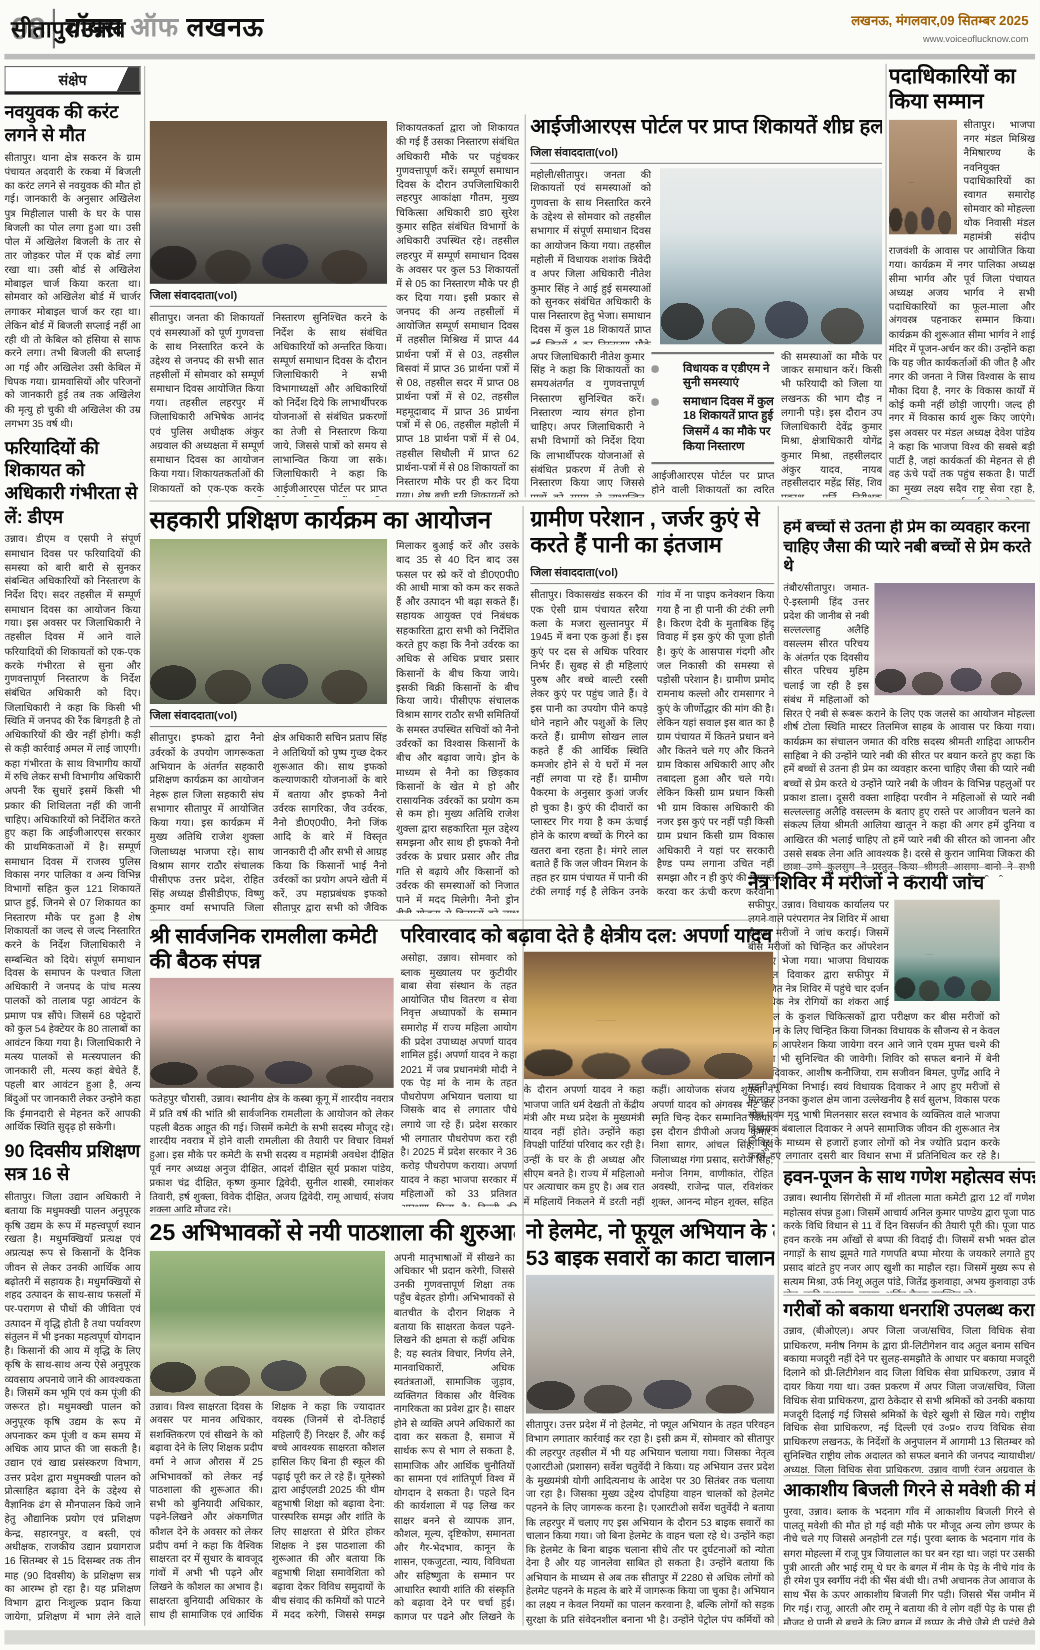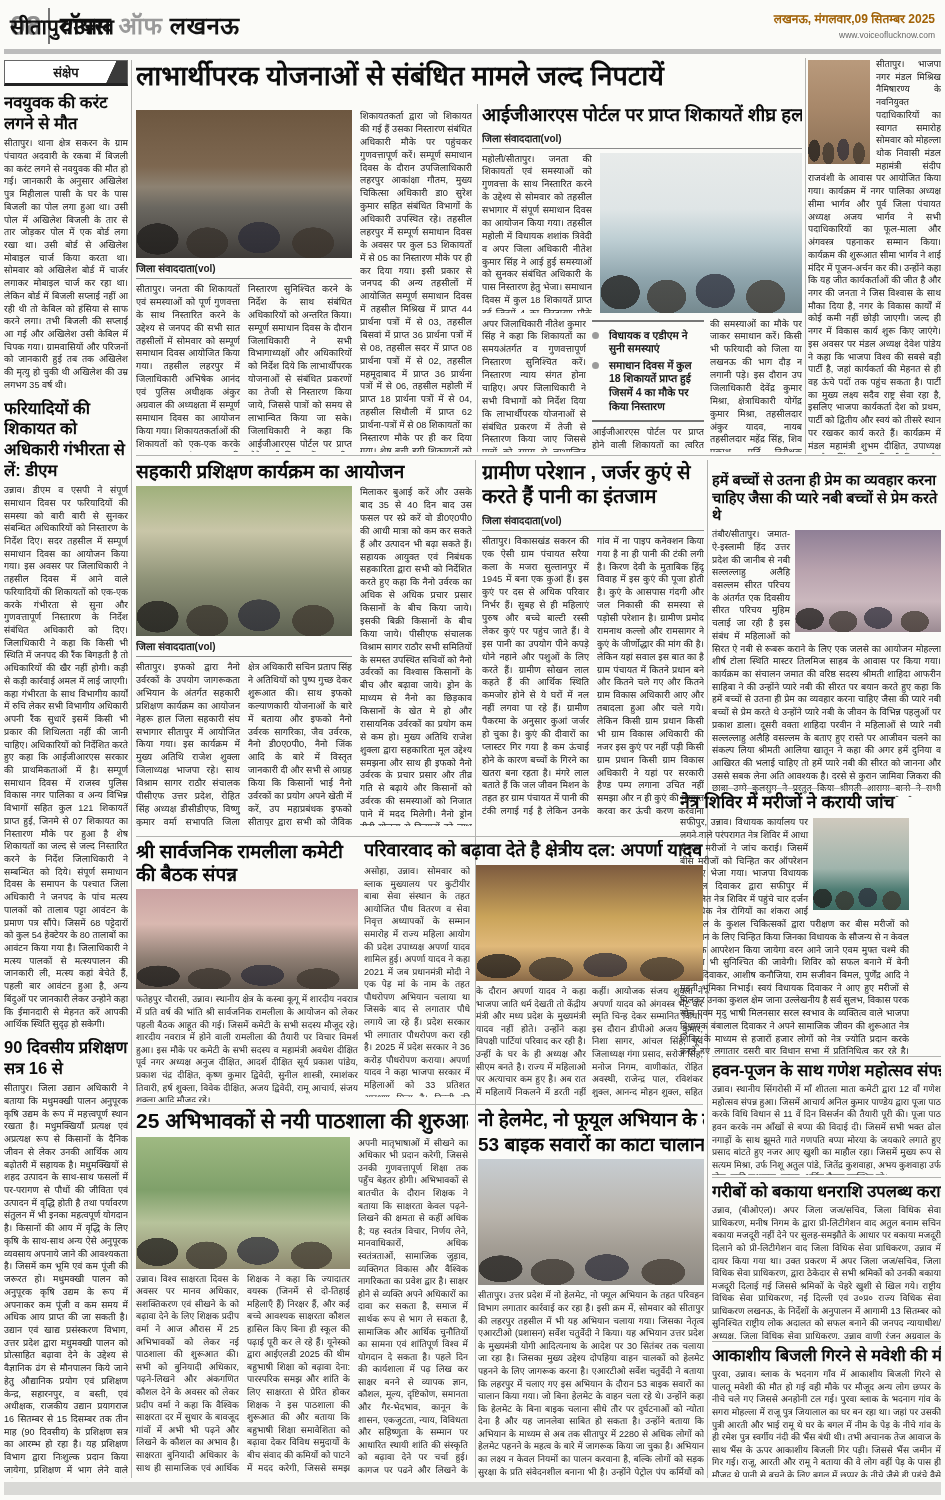--- a/index.html
+++ b/index.html
@@ -71,21 +71,21 @@
   #a8{left:712px;top:1060px;width:229px;height:115px;}
   #a9{left:712px;top:1181px;width:229px;height:158px;}
   #a10{left:712px;top:1345px;width:229px;height:132px;}
   #a11{left:136px;top:840px;width:222px;height:262px;}
   #a12{left:364px;top:840px;width:339px;height:262px;}
   #a13{left:136px;top:1108px;width:332px;height:370px;}
   #a14{left:478px;top:1108px;width:226px;height:370px;}
 
   .row{display:flex;gap:8px;}
   .bullets{border-top:2px solid #777;border-bottom:2px solid #777;padding:4px 0;margin:2px 0 4px 0;}
-  .bullet{display:flex;gap:10px;font-size:10.5px;font-weight:700;line-height:1.3;margin:3px 0;}
+  .bullet{display:flex;gap:22px;font-size:10.5px;font-weight:700;line-height:1.3;margin:3px 0;}
   .bullet .dot{flex:0 0 auto;width:7px;height:7px;border-radius:50%;background:#9a9a9a;margin-top:3px;}
   .foot-bar{position:absolute;left:4px;top:1482px;width:937px;height:13px;background:#d9d9d6;}
 </style>
 </head>
 <body>
 
 <div id="page">
 
   <div class="hdr">
     <div class="pageno">08</div>
@@ -112,21 +112,20 @@
       <h3>फरियादियों की शिकायत को अधिकारी गंभीरता से लें: डीएम</h3>
       <div class="body">उन्नाव। डीएम व एसपी ने संपूर्ण समाधान दिवस पर फरियादियों की समस्या को बारी बारी से सुनकर संबन्धित अधिकारियों को निस्तारण के निर्देश दिए। सदर तहसील में सम्पूर्ण समाधान दिवस का आयोजन किया गया। इस अवसर पर जिलाधिकारी ने तहसील दिवस में आने वाले फरियादियों की शिकायतों को एक-एक करके गंभीरता से सुना और गुणवत्तापूर्ण निस्तारण के निर्देश संबंधित अधिकारी को दिए। जिलाधिकारी ने कहा कि किसी भी स्थिति में जनपद की रैंक बिगड़ती है तो अधिकारियों की खैर नहीं होगी। कड़ी से कड़ी कार्रवाई अमल में लाई जाएगी। कहा गंभीरता के साथ विभागीय कार्यों में रुचि लेकर सभी विभागीय अधिकारी अपनी रैंक सुधारें इसमें किसी भी प्रकार की शिथिलता नहीं की जानी चाहिए। अधिकारियों को निर्देशित करते हुए कहा कि आईजीआरएस सरकार की प्राथमिकताओं में है। सम्पूर्ण समाधान दिवस में राजस्व पुलिस विकास नगर पालिका व अन्य विभिन्न विभागों सहित कुल 121 शिकायतें प्राप्त हुई, जिनमे से 07 शिकायत का निस्तारण मौके पर हुआ है शेष शिकायतों का जल्द से जल्द निस्तारित करने के निर्देश जिलाधिकारी ने सम्बन्धित को दिये। संपूर्ण समाधान दिवस के समापन के पश्चात जिला अधिकारी ने जनपद के पांच मत्स्य पालकों को तालाब पट्टा आवंटन के प्रमाण पत्र सौंपे। जिसमें 68 पट्टेदारों को कुल 54 हेक्टेयर के 80 तालाबों का आवंटन किया गया है। जिलाधिकारी ने मत्स्य पालकों से मत्स्यपालन की जानकारी ली, मत्स्य कहां बेचेते हैं, पहली बार आवंटन हुआ है, अन्य बिंदुओं पर जानकारी लेकर उन्होने कहा कि ईमानदारी से मेहनत करें आपकी आर्थिक स्थिति सुदृढ़ हो सकेगी।</div>
     </div>
     <div class="brief">
       <h3>90 दिवसीय प्रशिक्षण सत्र 16 से</h3>
       <div class="body">सीतापुर। जिला उद्यान अधिकारी ने बताया कि मधुमक्खी पालन अनुपूरक कृषि उद्यम के रूप में महत्त्वपूर्ण स्थान रखता है। मधुमक्खियाँ प्रत्यक्ष एवं अप्रत्यक्ष रूप से किसानों के दैनिक जीवन से लेकर उनकी आर्थिक आय बढ़ोतरी में सहायक है। मधुमक्खियों से शहद उत्पादन के साथ-साथ फसलों में पर-परागण से पौधों की जीविता एवं उत्पादन में वृद्धि होती है तथा पर्यावरण संतुलन में भी इनका महत्वपूर्ण योगदान है। किसानों की आय में वृद्धि के लिए कृषि के साथ-साथ अन्य ऐसे अनुपूरक व्यवसाय अपनाये जाने की आवश्यकता है। जिसमें कम भूमि एवं कम पूंजी की जरूरत हो। मधुमक्खी पालन को अनुपूरक कृषि उद्यम के रूप में अपनाकर कम पूंजी व कम समय में अधिक आय प्राप्त की जा सकती है। उद्यान एवं खाद्य प्रसंस्करण विभाग, उत्तर प्रदेश द्वारा मधुमक्खी पालन को प्रोत्साहित बढ़ावा देने के उद्देश्य से वैज्ञानिक ढंग से मौनपालन किये जाने हेतु औद्यानिक प्रयोग एवं प्रशिक्षण केन्द्र, सहारनपुर, व बस्ती, एवं अधीक्षक, राजकीय उद्यान प्रयागराज 16 सितम्बर से 15 दिसम्बर तक तीन माह (90 दिवसीय) के प्रशिक्षण सत्र का आरम्भ हो रहा है। यह प्रशिक्षण विभाग द्वारा निःशुल्क प्रदान किया जायेगा, प्रशिक्षण में भाग लेने वाले प्रशिक्षणार्थियों को ठहरने एवं खाने आदि की व्यवस्था स्वयं करनी होगी। इस प्रशिक्षण में पुरुष एवं महिलाएं सभी वर्ग के अभ्यर्थी प्रतिभाग कर सकते हैं, इसके लिए न्यूनतम शैक्षिक योग्यता कक्षा आठ उत्तीर्ण होना आवश्यक है। मधुमक्खी पालन प्रशिक्षण में भाग लेने वाले इच्छुक व्यक्तियों को अपने निकटतम सुविधा अनुसार संयुक्त निदेशक, औद्यानिक प्रयोग एवं प्रशिक्षण केन्द्र, सहारनपुर, संयुक्त निदेशक, औद्यानिक प्रयोग एवं प्रशिक्षण केन्द्र बस्ती एवं अधीक्षक, राजकीय उद्यान, प्रयागराज से सम्पर्क कर निर्धारित रूप-पत्र पर 16 सितम्बर तक आवेदन कर मधुमक्खी पालन प्रशिक्षण प्राप्त कर सकते है।</div>
     </div>
   </div>
   <div class="vline" style="left:131px;top:60px;height:1418px;"></div>
 
-  <h1 id="a1h" class="hl nowrap">लाभार्थीपरक योजनाओं से संबंधित मामले जल्द निपटायें</h1>
 
   <div id="a1" class="art">
     <div class="row" style="height:342px;">
       <div style="width:216px;display:flex;flex-direction:column;overflow:hidden;">
         <div class="photo ph1" style="width:216px;height:148px;flex:0 0 auto;"></div>
         <div class="byline">जिला संवाददाता(vol)</div>
         <div class="body cols2" style="flex:1;overflow:hidden;">सीतापुर। जनता की शिकायतों एवं समस्याओं को पूर्ण गुणवत्ता के साथ निस्तारित करने के उद्देश्य से जनपद की सभी सात तहसीलों में सोमवार को सम्पूर्ण समाधान दिवस आयोजित किया गया। तहसील लहरपुर में जिलाधिकारी अभिषेक आनंद एवं पुलिस अधीक्षक अंकुर अग्रवाल की अध्यक्षता में सम्पूर्ण समाधान दिवस का आयोजन किया गया। शिकायतकर्ताओं की शिकायतों को एक-एक करके सुना गया एवं जनता की शिकायतों एवं समस्याओं को समयान्तर्गत गुणवत्तापूर्ण निस्तारण सुनिश्चित करने के निर्देश के साथ संबंधित अधिकारियों को अन्तरित किया। सम्पूर्ण समाधान दिवस के दौरान जिलाधिकारी ने सभी विभागाध्यक्षों और अधिकारियों को निर्देश दिये कि लाभार्थीपरक योजनाओं से संबंधित प्रकरणों का तेजी से निस्तारण किया जाये, जिससे पात्रों को समय से लाभान्वित किया जा सके। जिलाधिकारी ने कहा कि आईजीआरएस पोर्टल पर प्राप्त होने वाली शिकायतों का त्वरित गति से निस्तारण हो। उन्होंने कहा कि</div>
       </div>
       <div class="body" style="width:112px;overflow:hidden;">शिकायतकर्ता द्वारा जो शिकायत की गई हैं उसका निस्तारण संबंधित अधिकारी मौके पर पहुंचकर गुणवत्तापूर्ण करें। सम्पूर्ण समाधान दिवस के दौरान उपजिलाधिकारी लहरपुर आकांक्षा गौतम, मुख्य चिकित्सा अधिकारी डा0 सुरेश कुमार सहित संबंधित विभागों के अधिकारी उपस्थित रहे। तहसील लहरपुर में सम्पूर्ण समाधान दिवस के अवसर पर कुल 53 शिकायतों में से 05 का निस्तारण मौके पर ही कर दिया गया। इसी प्रकार से जनपद की अन्य तहसीलों में आयोजित सम्पूर्ण समाधान दिवस में तहसील मिश्रिख में प्राप्त 44 प्रार्थना पत्रों में से 03, तहसील बिसवां में प्राप्त 36 प्रार्थना पत्रों में से 08, तहसील सदर में प्राप्त 08 प्रार्थना पत्रों में से 02, तहसील महमूदाबाद में प्राप्त 36 प्रार्थना पत्रों में से 06, तहसील महोली में प्राप्त 18 प्रार्थना पत्रों में से 04, तहसील सिधौली में प्राप्त 62 प्रार्थना-पत्रों में से 08 शिकायतों का निस्तारण मौके पर ही कर दिया गया। शेष बची हुयी शिकायतों को पृष्ठांकित कर एक सप्ताह के अन्दर संबंधित अधिकारी को निस्तारित करने के निर्देश दिये गये।</div>
     </div>
@@ -154,30 +153,31 @@
             </div>
         </div>
         <div class="body">आईजीआरएस पोर्टल पर प्राप्त होने वाली शिकायतों का त्वरित गति से निस्तारण किया जाए। विधायक शशांक त्रिवेदी ने कहा कि मुख्यमंत्री जी के स्पष्ट आदेश हैं कि फरियादियों</div>
       </div>
       <div class="body" style="flex:1;overflow:hidden;">की समस्याओं का मौके पर जाकर समाधान करें। किसी भी फरियादी को जिला या लखनऊ की भाग दौड़ न लगानी पड़े। इस दौरान उप जिलाधिकारी देवेंद्र कुमार मिश्रा, क्षेत्राधिकारी योगेंद्र कुमार मिश्रा, तहसीलदार अंकुर यादव, नायब तहसीलदार महेंद्र सिंह, शिव प्रकाश, पूर्ति निरीक्षक कविता वर्मा, बीडीओ महोली प्रशांत शुक्ला, पिसावां अमित यादव सहित संबंधित विभाग के अधिकारी व कर्मचारी मौजूद रहे।</div>
     </div>
   </div>
   <div class="vline" style="left:805px;top:58px;height:396px;"></div>
 
   <div id="a3" class="art">
+    <h2 class="hl" style="font-size:19px;">पदाधिकारियों का किया सम्मान</h2>
     <div class="body" style="font-size:9.1px;">
       <span class="photo ph3" style="float:left;width:62px;height:104px;margin:2px 6px 2px 0;display:block;"></span>
       <span>सीतापुर। भाजपा नगर मंडल मिश्रिख नैमिषारण्य के नवनियुक्त पदाधिकारियों का स्वागत समारोह सोमवार को मोहल्ला थोक निवासी मंडल महामंत्री संदीप राजवंशी के आवास पर आयोजित किया गया। कार्यक्रम में नगर पालिका अध्यक्ष सीमा भार्गव और पूर्व जिला पंचायत अध्यक्ष अजय भार्गव ने सभी पदाधिकारियों का फूल-माला और अंगवस्त्र पहनाकर सम्मान किया। कार्यक्रम की शुरूआत सीमा भार्गव ने शाई मंदिर में पूजन-अर्चन कर की। उन्होंने कहा कि यह जीत कार्यकर्ताओं की जीत है और नगर की जनता ने जिस विश्वास के साथ मौका दिया है, नगर के विकास कार्यों में कोई कमी नहीं छोड़ी जाएगी। जल्द ही नगर में विकास कार्य शुरू किए जाएंगे। इस अवसर पर मंडल अध्यक्ष देवेश पांडेय ने कहा कि भाजपा विश्व की सबसे बड़ी पार्टी है, जहां कार्यकर्ता की मेहनत से ही वह ऊंचे पदों तक पहुंच सकता है। पार्टी का मुख्य लक्ष्य सदैव राष्ट्र सेवा रहा है, इसलिए भाजपा कार्यकर्ता देश को प्रथम, पार्टी को द्वितीय और स्वयं को तीसरे स्थान पर रखकर कार्य करते हैं। कार्यक्रम में मंडल महामंत्री शुभम दीक्षित, उपाध्यक्ष आलोक सिंह, पियूष बिहारी मिश्रा, सोनू सागर, हरिकेश गुप्ता, रवि भोजवाल सहित बड़ी संख्या में कार्यकर्ता उपस्थित रहे।</span>
     </div>
   </div>
 
   <div class="hline" style="left:136px;top:455px;width:805px;"></div>
 
   <div id="a4" class="art">
-    <h2 class="hl nowrap" style="font-size:19px;">सहकारी प्रशिक्षण कार्यक्रम का आयोजन</h2>
+    <h2 class="hl nowrap" style="font-size:22px;">सहकारी प्रशिक्षण कार्यक्रम का आयोजन</h2>
     <div class="row" style="height:340px;">
       <div style="width:216px;display:flex;flex-direction:column;overflow:hidden;">
         <div class="photo ph4" style="width:216px;height:150px;flex:0 0 auto;"></div>
         <div class="byline">जिला संवाददाता(vol)</div>
         <div class="body cols2" style="flex:1;overflow:hidden;">सीतापुर। इफको द्वारा नैनो उर्वरकों के उपयोग जागरूकता अभियान के अंतर्गत सहकारी प्रशिक्षण कार्यक्रम का आयोजन नेहरू हाल जिला सहकारी संघ सभागार सीतापुर में आयोजित किया गया। इस कार्यक्रम में मुख्य अतिथि राजेश शुक्ला जिलाध्यक्ष भाजपा रहे। साथ विश्राम सागर राठौर संचालक पीसीएफ उत्तर प्रदेश, रोहित सिंह अध्यक्ष डीसीडीएफ, विष्णु कुमार वर्मा सभापति जिला सहकारी बैंक सीतापुर, सहायक आयुक्त एवं निबंधक सहकारिता सीतापुर नवीन चंद्र शुक्ला सीईओ जिला सहकारी बैंक सुनील कुमार त्रिपाठी रहे। कार्यक्रम की शुरूआत इफको क्षेत्र अधिकारी सचिन प्रताप सिंह ने अतिथियों को पुष्प गुच्छ देकर शुरूआत की। साथ इफको कल्याणकारी योजनाओं के बारे में बताया और इफको नैनो उर्वरक सागरिका, जैव उर्वरक, नैनो डी0ए0पी0, नैनो जिंक आदि के बारे में विस्तृत जानकारी दी और सभी से आग्रह किया कि किसानों भाई नैनो उर्वरकों का प्रयोग अपने खेती में करें, उप महाप्रबंधक इफको सीतापुर द्वारा सभी को जैविक खेती के बारे में विस्तृत जानकारी दी। साथ ही किसानों नैनो डी0ए0पी0 का प्रयोग अपने बीज उपचार 5 उस पर किग्रा0 बीज में</div>
       </div>
       <div class="body" style="width:112px;overflow:hidden;">मिलाकर बुआई करें और उसके बाद 35 से 40 दिन बाद उस फसल पर स्प्रे करें वो डी0ए0पी0 की आधी मात्रा को कम कर सकते हैं और उत्पादन भी बढ़ा सकते हैं। सहायक आयुक्त एवं निबंधक सहकारिता द्वारा सभी को निर्देशित करते हुए कहा कि नैनो उर्वरक का अधिक से अधिक प्रचार प्रसार किसानों के बीच किया जाये। इसकी बिक्री किसानों के बीच किया जाये। पीसीएफ संचालक विश्राम सागर राठौर सभी समितियों के समस्त उपस्थित सचिवों को नैनो उर्वरकों का विश्वास किसानों के बीच और बढ़ावा जाये। ड्रोन के माध्यम से नैनो का छिड़काव किसानों के खेत मे हो और रासायनिक उर्वरकों का प्रयोग कम से कम हो। मुख्य अतिथि राजेश शुक्ला द्वारा सहकारिता मूल उद्देश्य समझना और साथ ही इफको नैनो उर्वरक के प्रचार प्रसार और तीव्र गति से बढ़ाये और किसानों को उर्वरक की समस्याओं को निजात पाने में मदद मिलेगी। नैनो ड्रोन दीदी योजना से किसानों को लाभ हुआ है। इस मौके पर सभी ए0डी0सी0ओ0, बी पैक्स अध्यक्ष, सचिव सहित 200 सम्मानित लोग मौजूद रहे।</div>
     </div>
   </div>
   <div class="vline" style="left:475px;top:460px;height:1018px;"></div>

